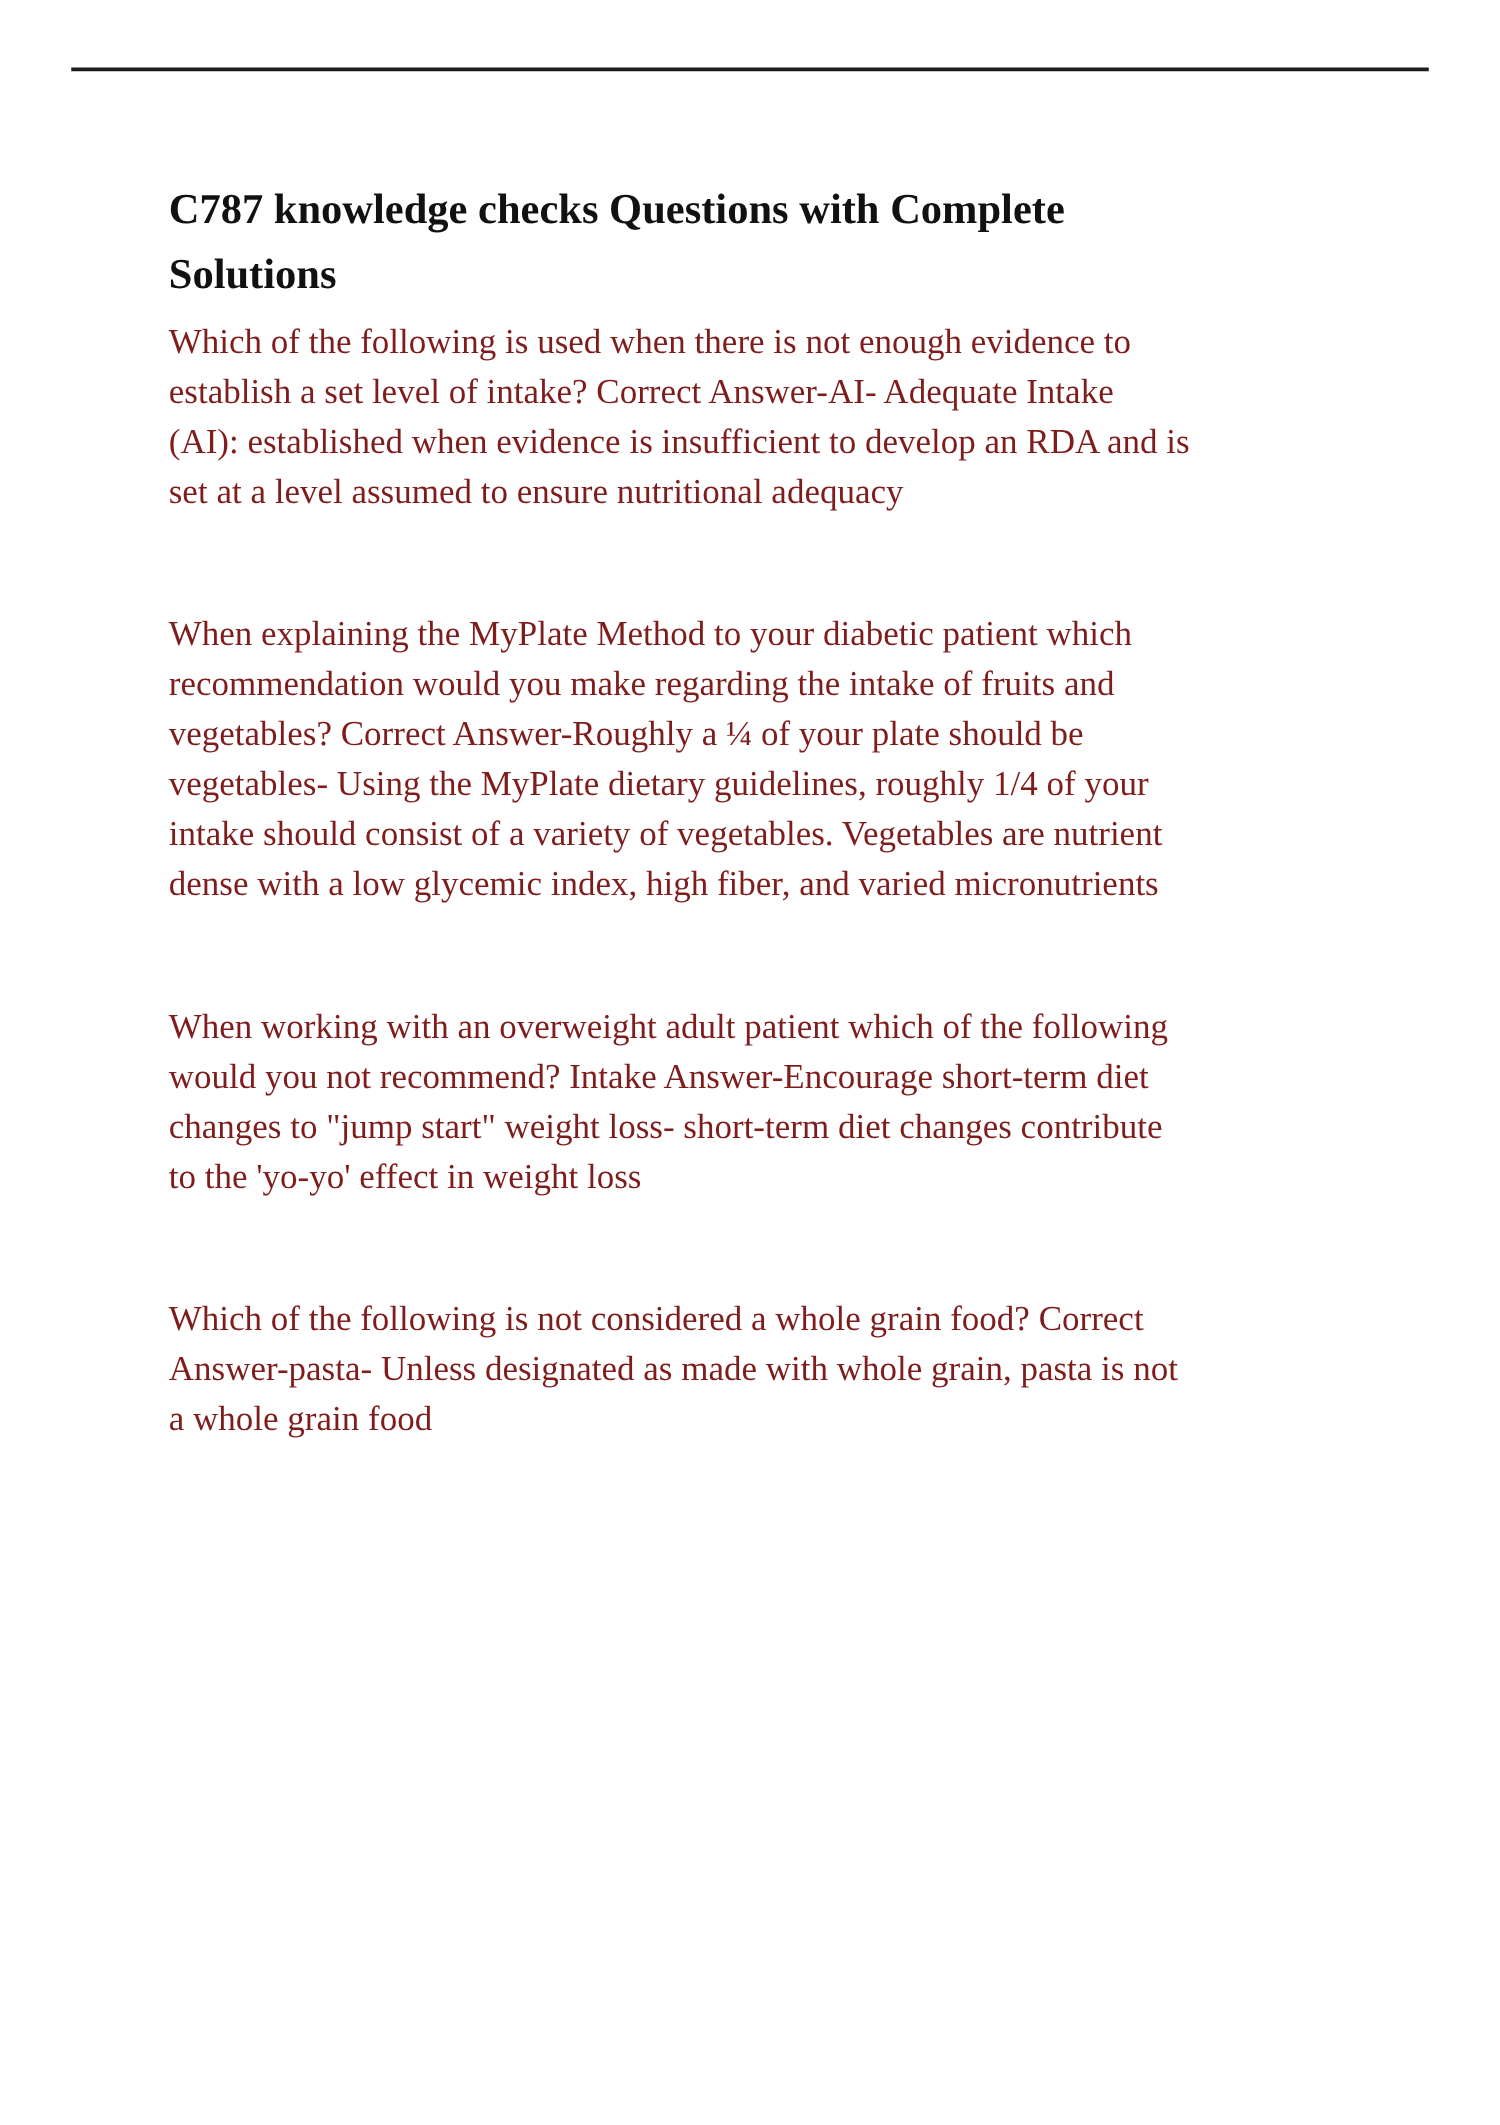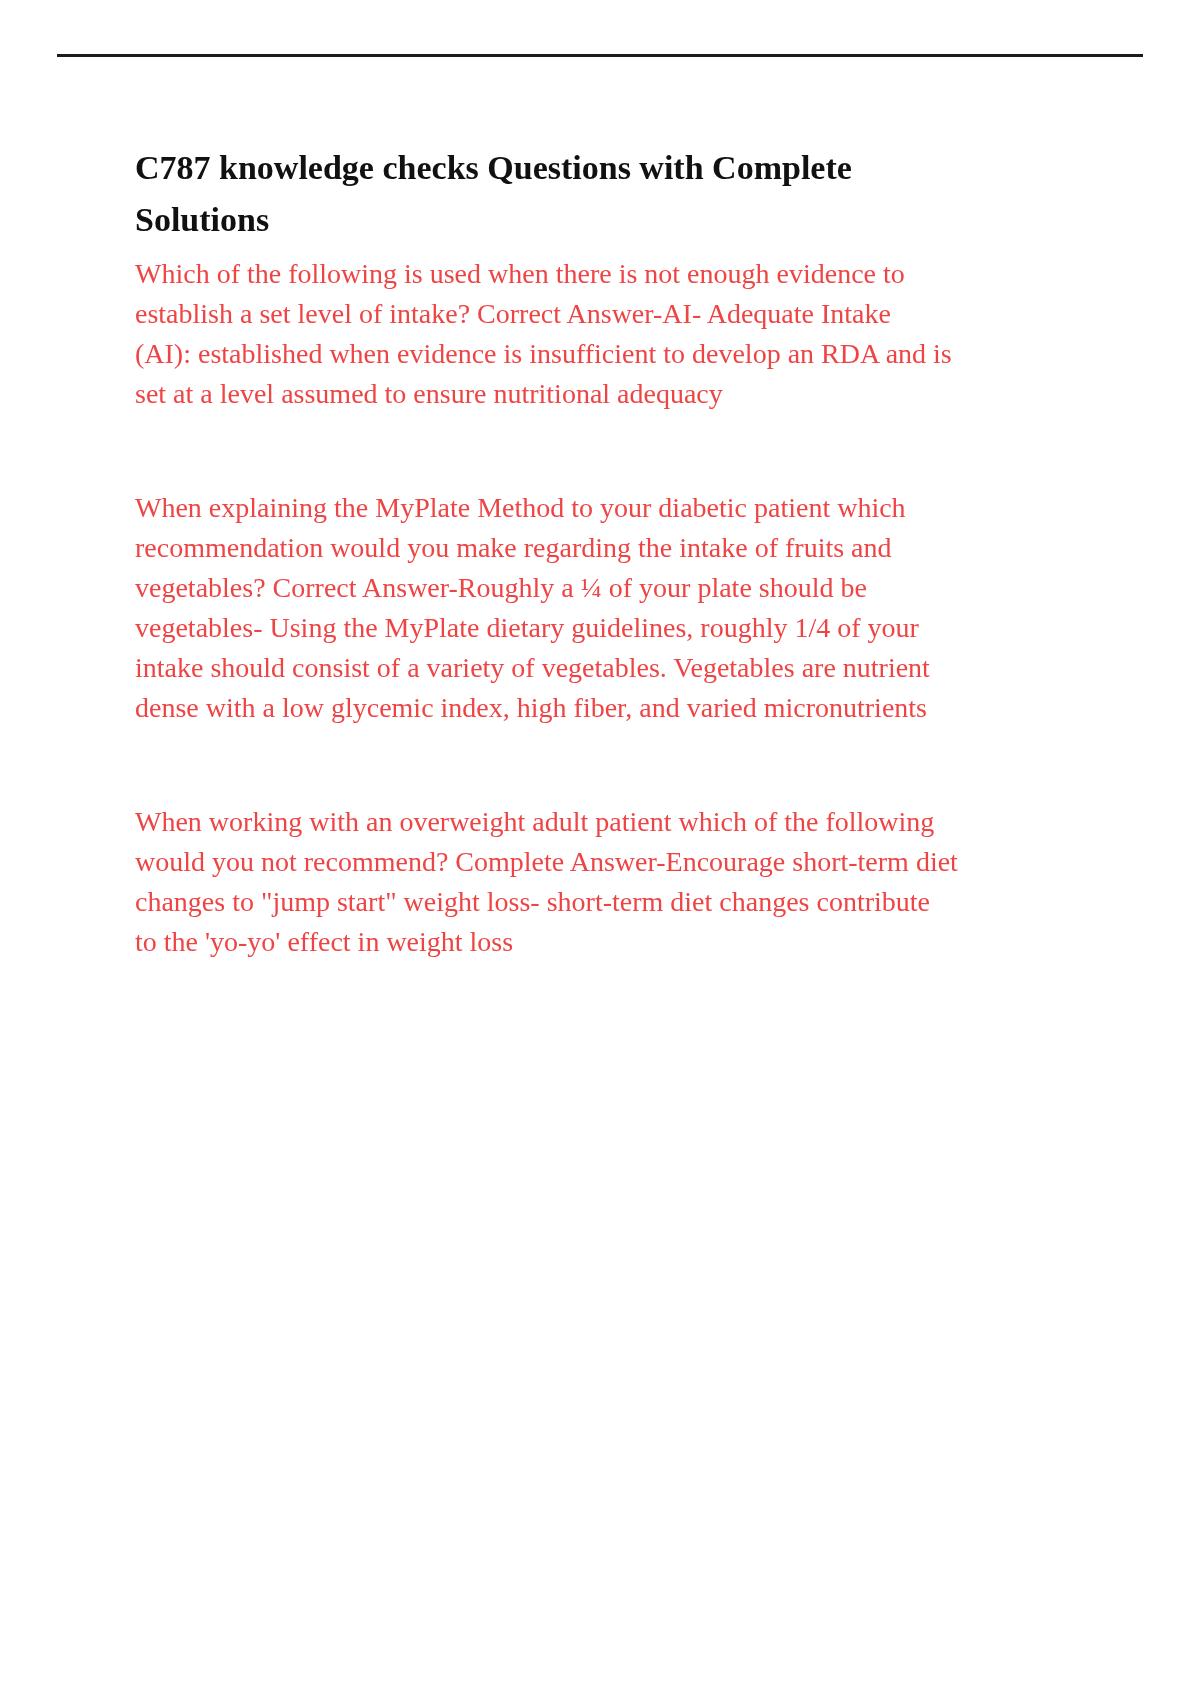--- a/index.html
+++ b/index.html
@@ -43,21 +43,21 @@
     line-height: 52px;
     margin: 0 0 8px 0;
     white-space: pre-line;
     color: #111111;
   }
   .qa {
     font-size: 28px;
     line-height: 40px;
     margin: 0 0 74px 0;
     white-space: pre-line;
-    color: #ef4444;
+    color: #7f1d1d;
   }
 </style>
 </head>
 <body>
 
 <div class="page">
   <div class="rule rule-top"></div>
 
   <div class="content">
     <h1 class="doc-title">C787 knowledge checks Questions with Complete
@@ -69,21 +69,24 @@
 set at a level assumed to ensure nutritional adequacy</p>
 
     <p class="qa">When explaining the MyPlate Method to your diabetic patient which
 recommendation would you make regarding the intake of fruits and
 vegetables? Correct Answer-Roughly a ¼ of your plate should be
 vegetables- Using the MyPlate dietary guidelines, roughly 1/4 of your
 intake should consist of a variety of vegetables. Vegetables are nutrient
 dense with a low glycemic index, high fiber, and varied micronutrients</p>
 
     <p class="qa">When working with an overweight adult patient which of the following
-would you not recommend? Complete Answer-Encourage short-term diet
+would you not recommend? Intake Answer-Encourage short-term diet
 changes to "jump start" weight loss- short-term diet changes contribute
 to the 'yo-yo' effect in weight loss</p>
 
 
+    <p class="qa">Which of the following is not considered a whole grain food? Correct
+Answer-pasta- Unless designated as made with whole grain, pasta is not
+a whole grain food</p>
   </div>
 
   <div class="rule rule-bottom"></div>
 </div>
 
 </body></html>

